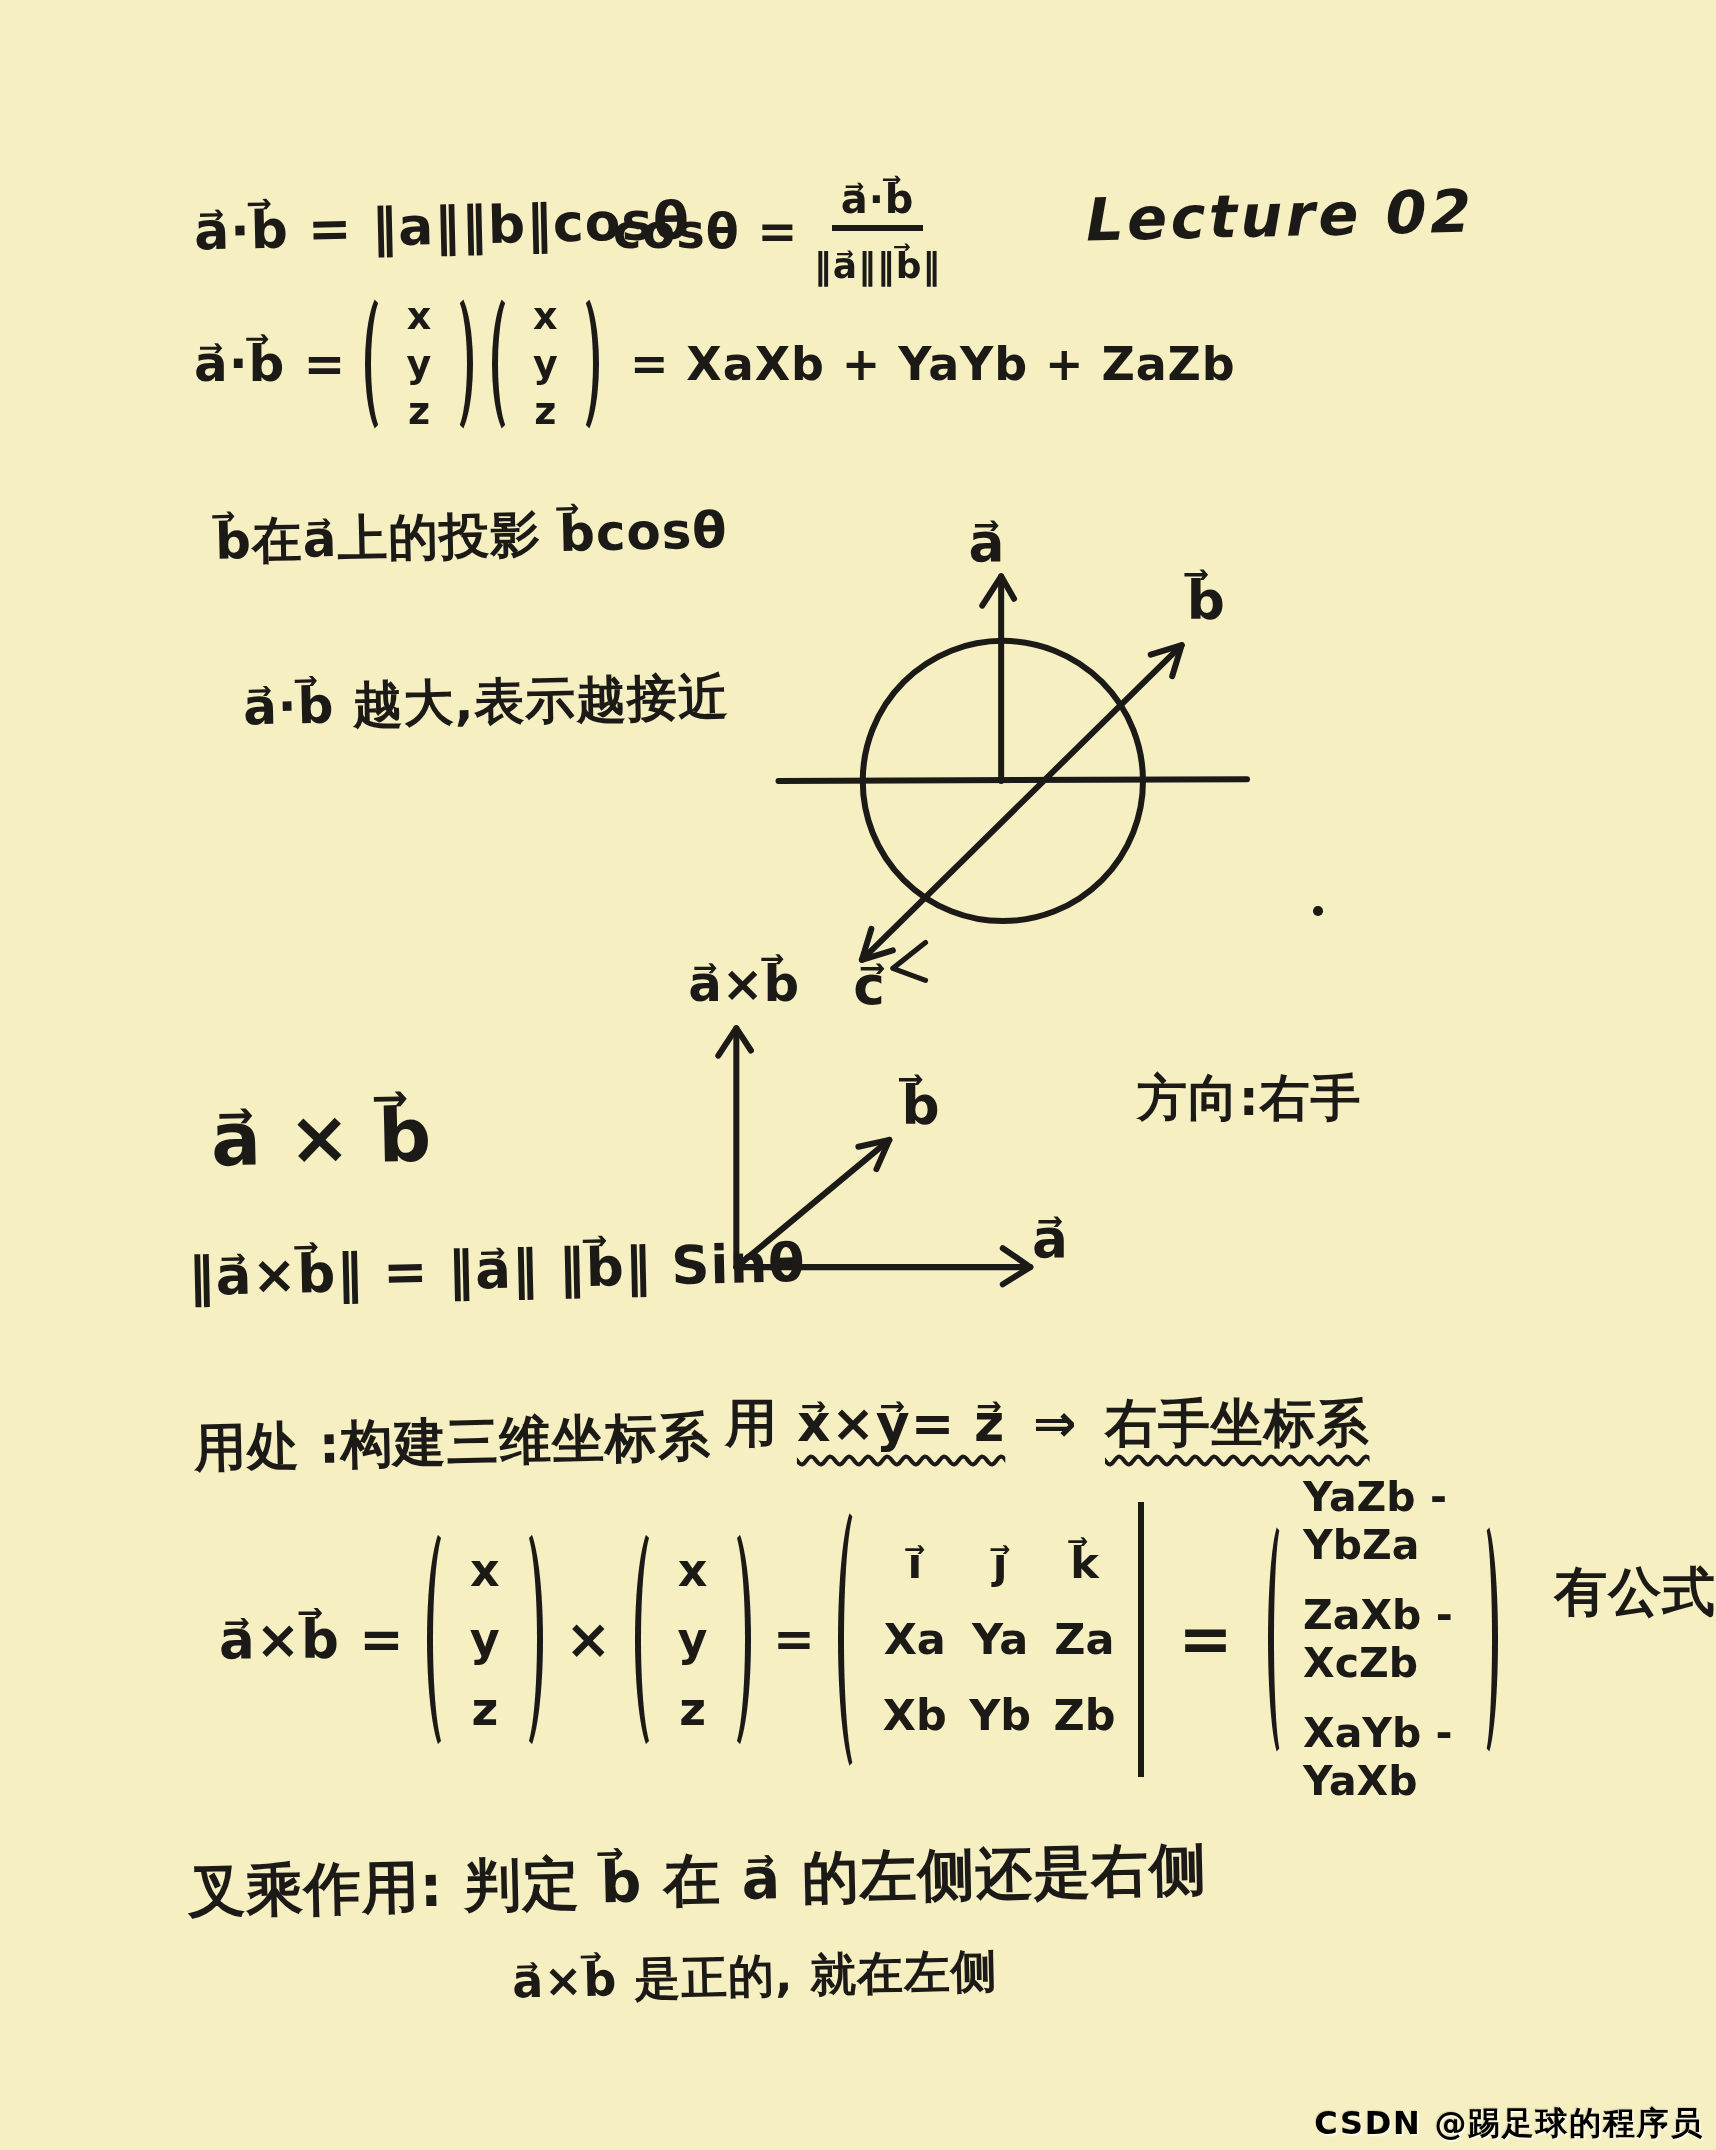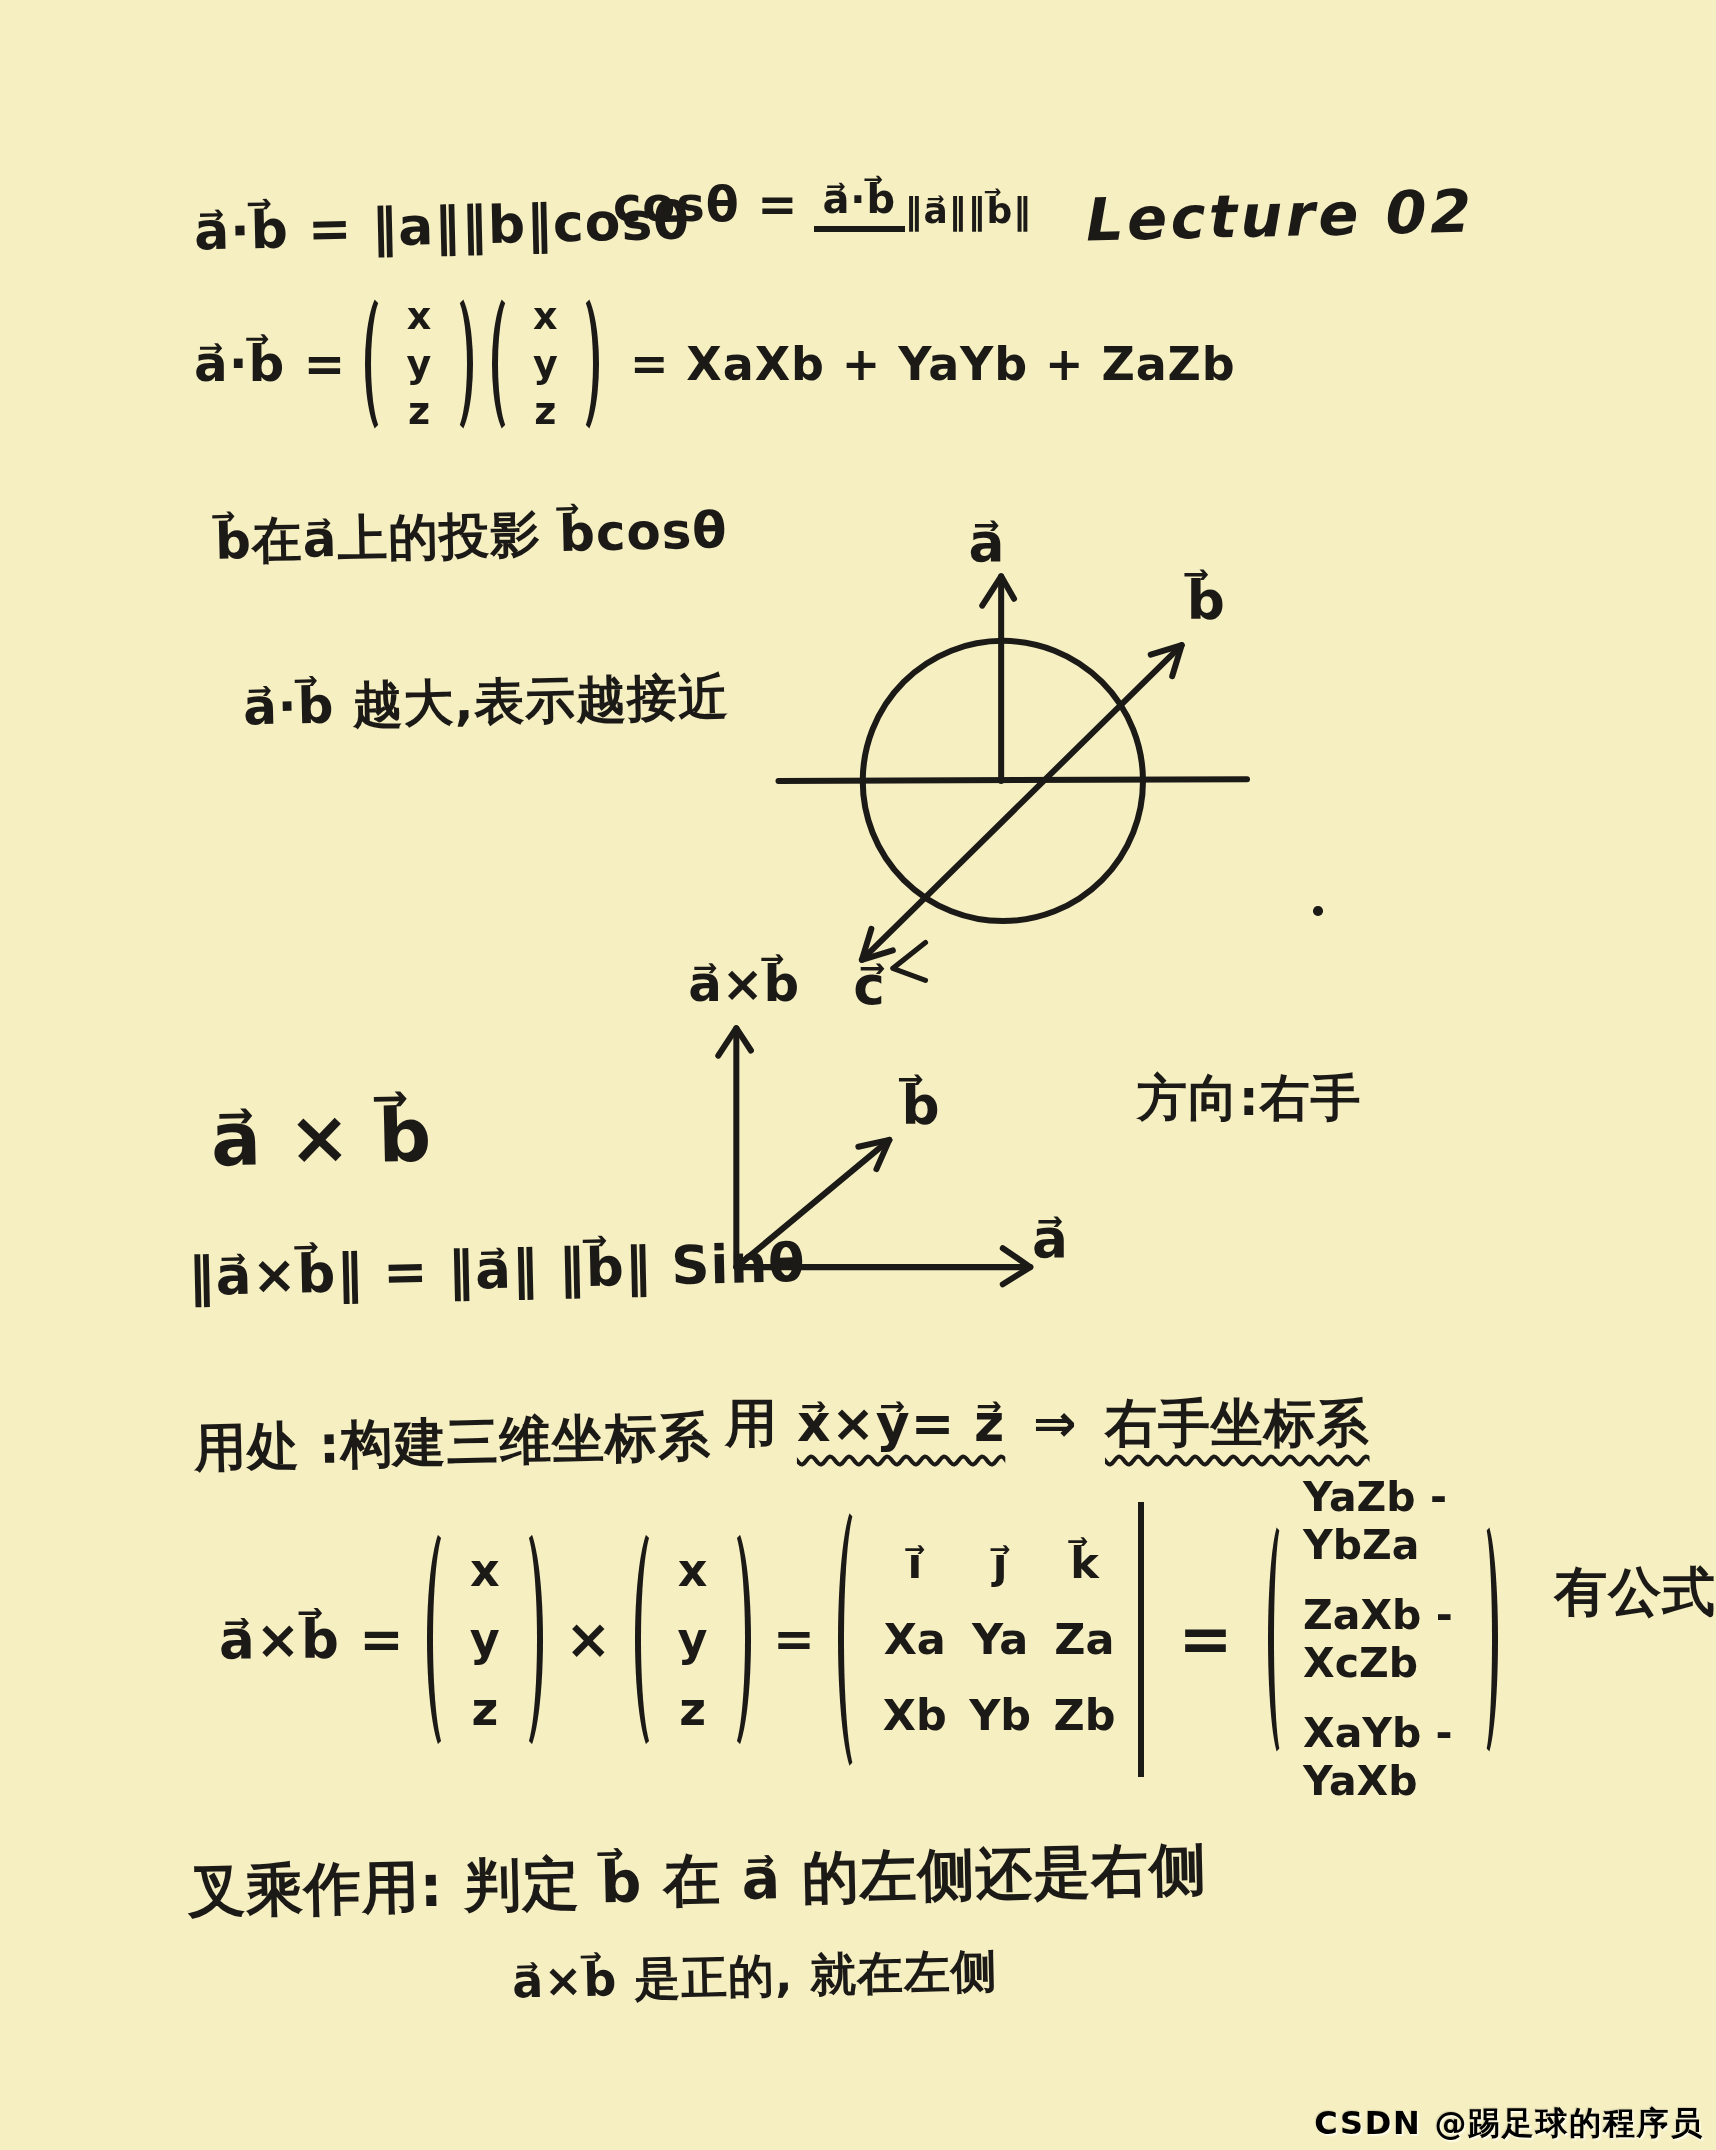--- a/index.html
+++ b/index.html
@@ -14,21 +14,21 @@
     background:var(--paper);
     overflow:hidden;
     font-family:"DejaVu Sans","Liberation Sans",sans-serif;
     color:var(--ink);
   }
   .hw{position:absolute;font-weight:700;color:var(--ink);white-space:nowrap;letter-spacing:0.9px;}
   .tilt-l{transform:rotate(-1.3deg);}
 
   
   .fracline{display:inline-flex;align-items:center;gap:15.5px;}
-  .frac{display:inline-flex;flex-direction:row;align-items:center;line-height:1.15;}
+  .frac{display:inline-flex;flex-direction:column;align-items:center;line-height:1.15;}
   .frac .num{border-bottom:6px solid var(--ink);padding:0 8.6px 3.4px 8.6px;}
   .frac .den{padding-top:14px;}
 
   
   .mrow{position:absolute;display:flex;align-items:center;}
   .vec{display:inline-flex;align-items:stretch;}
   .paren{width:22.4px;border:6px solid transparent;}
   .paren.l{border-left-color:var(--ink);border-radius:55% 0 0 55% / 50% 0 0 50%;}
   .paren.r{border-right-color:var(--ink);border-radius:0 55% 55% 0 / 0 50% 50% 0;}
   .bar.r{width:12px;border-right:6px solid var(--ink);}

